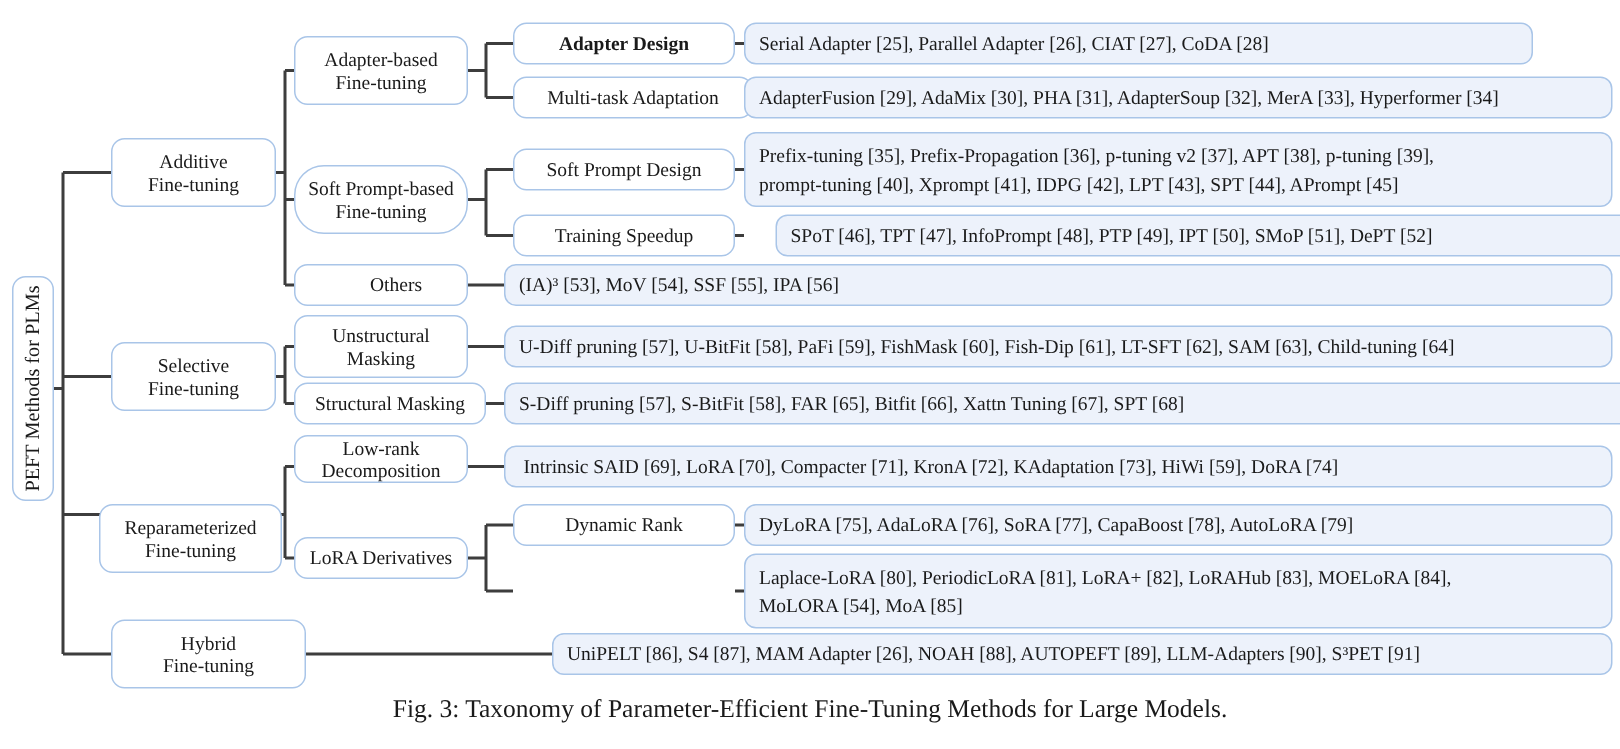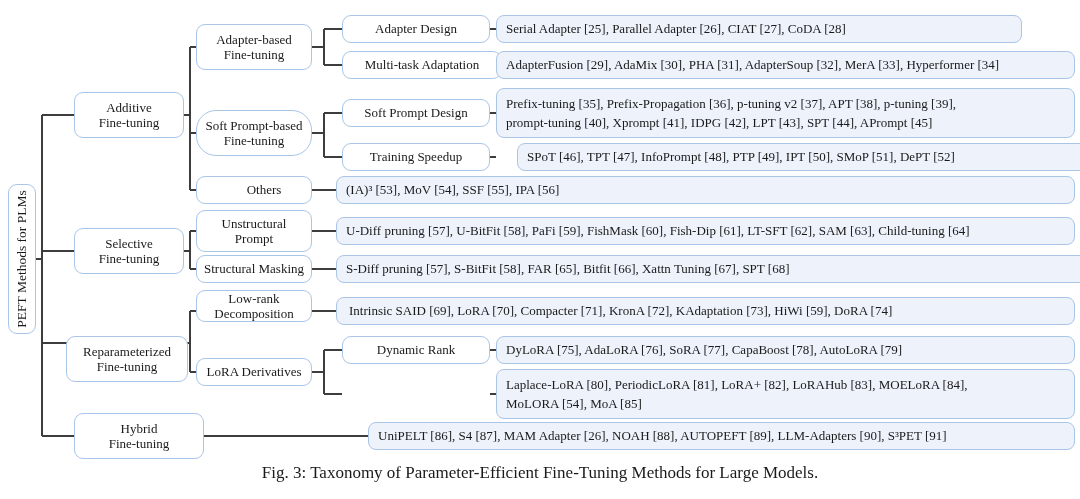--- a/index.html
+++ b/index.html
@@ -75,27 +75,27 @@
 Fine-tuning</div>
   <div class="box" style="left:74px;top:413px;width:130px;height:46px;">Hybrid
 Fine-tuning</div>
 
   <div class="box" style="left:196px;top:24px;width:116px;height:46px;">Adapter-based
 Fine-tuning</div>
   <div class="box" style="left:196px;top:110px;width:116px;height:46px;border-radius:20px;">Soft Prompt-based
 Fine-tuning</div>
   <div class="box" style="left:196px;top:176px;width:116px;height:28px;padding-left:24px;">Others</div>
   <div class="box" style="left:196px;top:210px;width:116px;height:42px;">Unstructural
-Prompt</div>
-  <div class="box" style="left:196px;top:255px;width:116px;height:28px;">Structural Masking</div>
+Masking</div>
+  <div class="box" style="left:196px;top:255px;width:128px;height:28px;">Structural Masking</div>
   <div class="box" style="left:196px;top:290px;width:116px;height:32px;">Low-rank
 Decomposition</div>
   <div class="box" style="left:196px;top:358px;width:116px;height:28px;">LoRA Derivatives</div>
 
-  <div class="box" style="left:342px;top:15px;width:148px;height:28px;">Adapter Design</div>
+  <div class="box" style="left:342px;top:15px;width:148px;height:28px;font-weight:bold;">Adapter Design</div>
   <div class="box" style="left:342px;top:51px;width:160px;height:28px;">Multi-task Adaptation</div>
   <div class="box" style="left:342px;top:99px;width:148px;height:28px;">Soft Prompt Design</div>
   <div class="box" style="left:342px;top:143px;width:148px;height:28px;">Training Speedup</div>
   <div class="box" style="left:342px;top:336px;width:148px;height:28px;">Dynamic Rank</div>
 
   <div class="box leaf" style="left:496px;top:15px;width:526px;height:28px;">Serial Adapter [25], Parallel Adapter [26], CIAT [27], CoDA [28]</div>
   <div class="box leaf" style="left:496px;top:51px;width:579px;height:28px;">AdapterFusion [29], AdaMix [30], PHA [31], AdapterSoup [32], MerA [33], Hyperformer [34]</div>
   <div class="box leaf" style="left:496px;top:88px;width:579px;height:50px;">Prefix-tuning [35], Prefix-Propagation [36], p-tuning v2 [37], APT [38], p-tuning [39],
 prompt-tuning [40], Xprompt [41], IDPG [42], LPT [43], SPT [44], APrompt [45]</div>
   <div class="box leaf" style="left:496px;top:143px;width:659px;height:28px;margin-left:21px;">SPoT [46], TPT [47], InfoPrompt [48], PTP [49], IPT [50], SMoP [51], DePT [52]</div>

